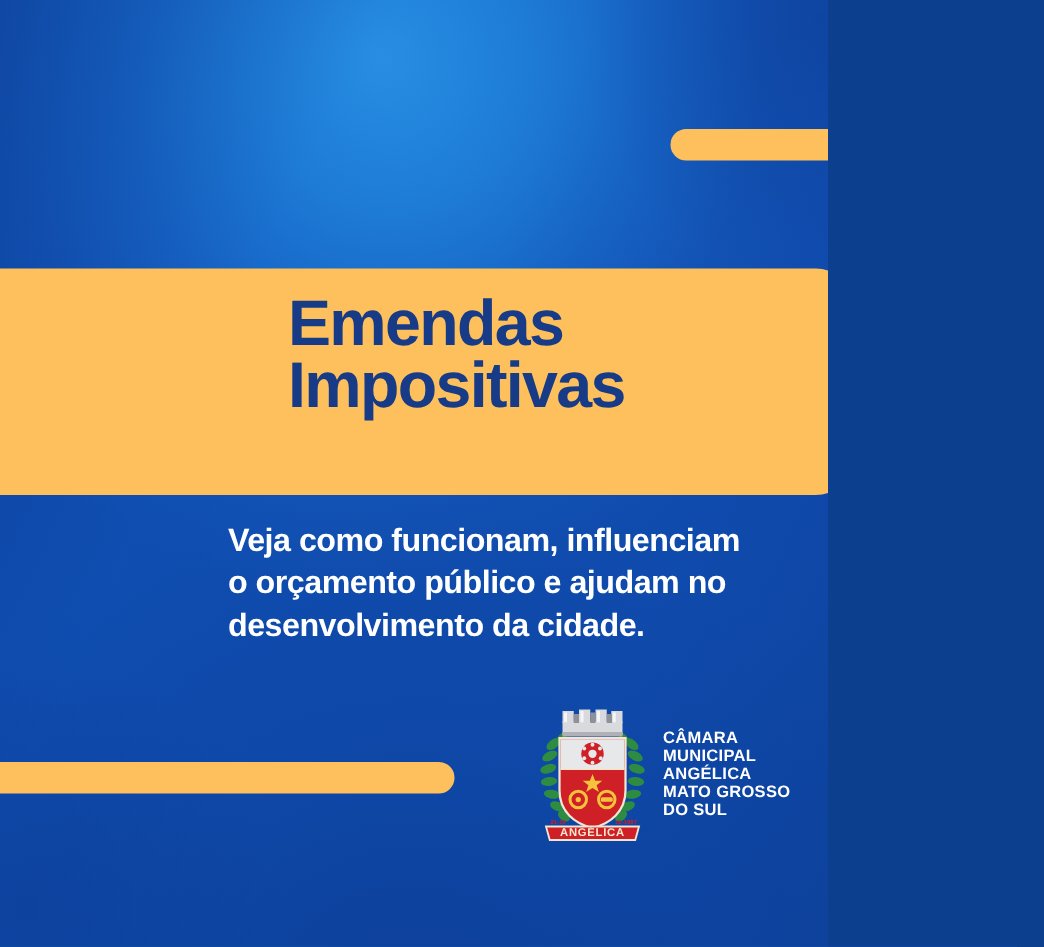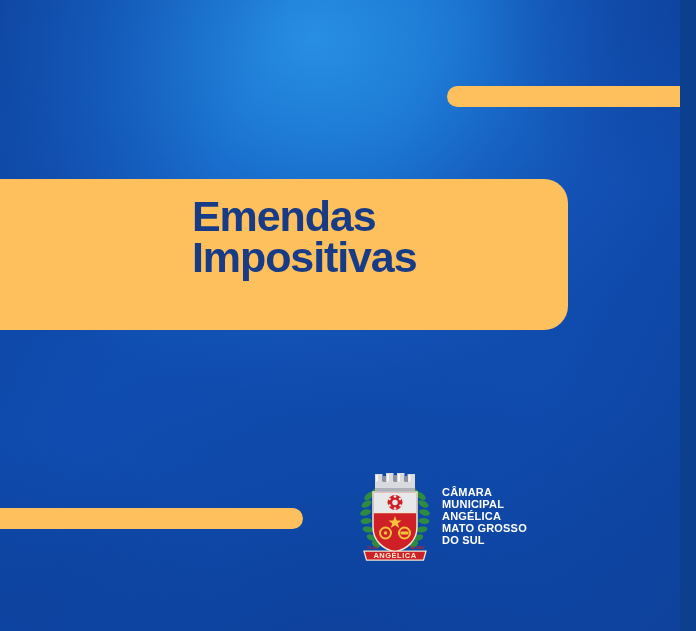--- a/index.html
+++ b/index.html
@@ -3,26 +3,25 @@
 <meta charset="utf-8">
 <title>Emendas Impositivas</title>
 <style>
   html, body {
     margin: 0;
     padding: 0;
     background: #0d3f8f;
   }
   #stage {
     position: relative;
-    width: 668px;
+    width: 552px;
     height: 631px;
     overflow: hidden;
     font-family: "Liberation Sans", sans-serif;
     background-color: #1559bd;
-    padding-left: 12px;
   }
   
   .bg-base {
     position: absolute;
     inset: 0;
     background:
       radial-gradient(ellipse 62% 58% at 46% 6%,
           #2a93e6 0%,
           #1f7fd8 26%,
           #1765c6 52%,
@@ -151,20 +150,23 @@
   <div class="bg-overlay-b"></div>
   <div class="bg-overlay-c"></div>
 
   <div class="bar-top-right"></div>
   <div class="bar-bottom-left"></div>
 
   <div class="title-panel"></div>
   <div class="title-text">Emendas
 Impositivas</div>
 
+  <div class="subtitle">Veja como funcionam, influenciam
+o orçamento público e ajudam no
+desenvolvimento da cidade.</div>
 
   <div class="logo-lockup">
 
     <svg class="crest" viewBox="0 0 148 200">
 
       <g fill="#2e8b42">
         <ellipse cx="22" cy="60" rx="11" ry="6" transform="rotate(-38 22 60)"></ellipse>
         <ellipse cx="17" cy="76" rx="11" ry="6" transform="rotate(-28 17 76)"></ellipse>
         <ellipse cx="15" cy="93" rx="11" ry="6" transform="rotate(-16 15 93)"></ellipse>
         <ellipse cx="16" cy="110" rx="11" ry="6" transform="rotate(-6 16 110)"></ellipse>

